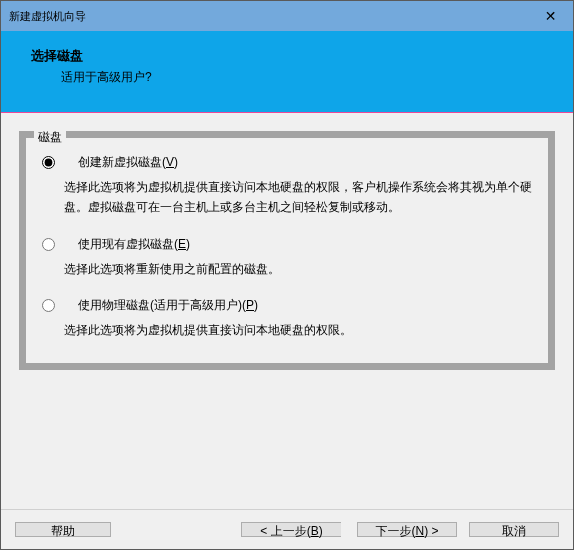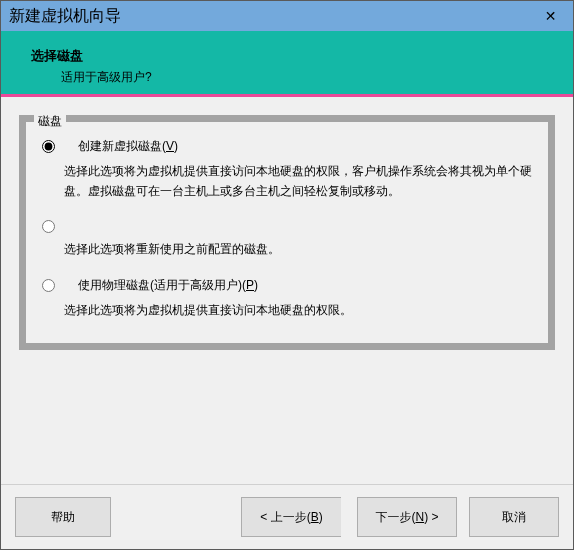--- a/index.html
+++ b/index.html
@@ -1,32 +1,32 @@
 <!DOCTYPE html>
 <html><head>
 <meta charset="utf-8">
 <style>
 * { box-sizing: border-box; margin: 0; padding: 0; }
 body { width: 574px; height: 550px; font-family: "Microsoft YaHei", "Segoe UI", sans-serif; font-size: 12px; background: #f0f0f0; border: 1px solid #5a5a5a; display: flex; flex-direction: column; overflow: hidden; }
 .titlebar { background: #73a9dc; height: 30px; display: flex; align-items: center; justify-content: space-between; padding-left: 8px; }
-.titlebar-text { color: #000; font-size: 16px; }
+.titlebar-text { color: #000; font-size: 11px; }
 .close-btn { width: 45px; height: 30px; display: flex; align-items: center; justify-content: center; font-size: 14px; font-family: Arial, sans-serif; }
-.header { background: #14b8a6; padding: 16px 18px 8px 30px; border-bottom: 3px solid #ec4899; }
+.header { background: #0ea5e9; padding: 16px 18px 26px 30px; border-bottom: 1px solid #ec4899; }
 .header-title { font-size: 13px; font-weight: bold; color: #000; }
 .header-sub { margin-left: 30px; margin-top: 4px; color: #000; font-size: 12px; }
 .content { flex: 1; background: #f0f0f0; padding: 18px 18px 0 18px; position: relative; }
 .fieldset { border: 7px solid #a3a3a3; padding: 16px 12px 22px 12px; position: relative; }
 .fieldset-legend { position: absolute; top: -9px; left: 8px; background: #f0f0f0; padding: 0 4px; font-size: 12px; color: #000; }
 .option { margin-bottom: 18px; padding-left: 4px; }
 .option-row { display: flex; align-items: center; gap: 23px; }
 .option-row input[type=radio] { width: 13px; height: 13px; accent-color: #000; }
 .option-desc { margin-left: 22px; margin-top: 6px; line-height: 1.7; color: #000; }
 .footer { background: #f0f0f0; border-top: 1px solid #d0d0d0; padding: 12px 14px; display: flex; align-items: center; gap: 6px; }
 .footer .spacer { flex: 1; }
-button.wiz { height: 40px; font-size: 12px; background: #e1e1e1; border: 1px solid #adadad; padding: 0 10px; font-family: inherit; min-width: 90px; }
+button.wiz { height: 15px; font-size: 12px; background: #e1e1e1; border: 1px solid #adadad; padding: 0 10px; font-family: inherit; min-width: 90px; }
 button.wiz.help { min-width: 96px; }
 .group-back-next { display: flex; gap: 16px; }
 .group-back-next button.wiz { min-width: 100px; }
 .group-back-next button.wiz:first-child { border-right: none; }
 u { text-decoration: underline; }
 </style>
 </head>
 <body>
 
 <div class="titlebar">
@@ -49,20 +49,21 @@
       <label class="option-row">
         <input type="radio" name="disk" checked="" style="">
         <span><span>创建新虚拟磁盘(</span><u>V</u><span>)</span></span>
       </label>
       <div class="option-desc">选择此选项将为虚拟机提供直接访问本地硬盘的权限，客户机操作系统会将其视为单个硬盘。虚拟磁盘可在一台主机上或多台主机之间轻松复制或移动。</div>
     </div>
 
     <div class="option">
       <label class="option-row">
         <input type="radio" name="disk" style="">
+        <span><span>使用现有虚拟磁盘(</span><u>E</u><span>)</span></span>
       </label>
       <div class="option-desc">选择此选项将重新使用之前配置的磁盘。</div>
     </div>
 
     <div class="option" style="margin-bottom:0">
       <label class="option-row">
         <input type="radio" name="disk" style="">
         <span><span>使用物理磁盘(适用于高级用户)(</span><u>P</u><span>)</span></span>
       </label>
       <div class="option-desc">选择此选项将为虚拟机提供直接访问本地硬盘的权限。</div>

